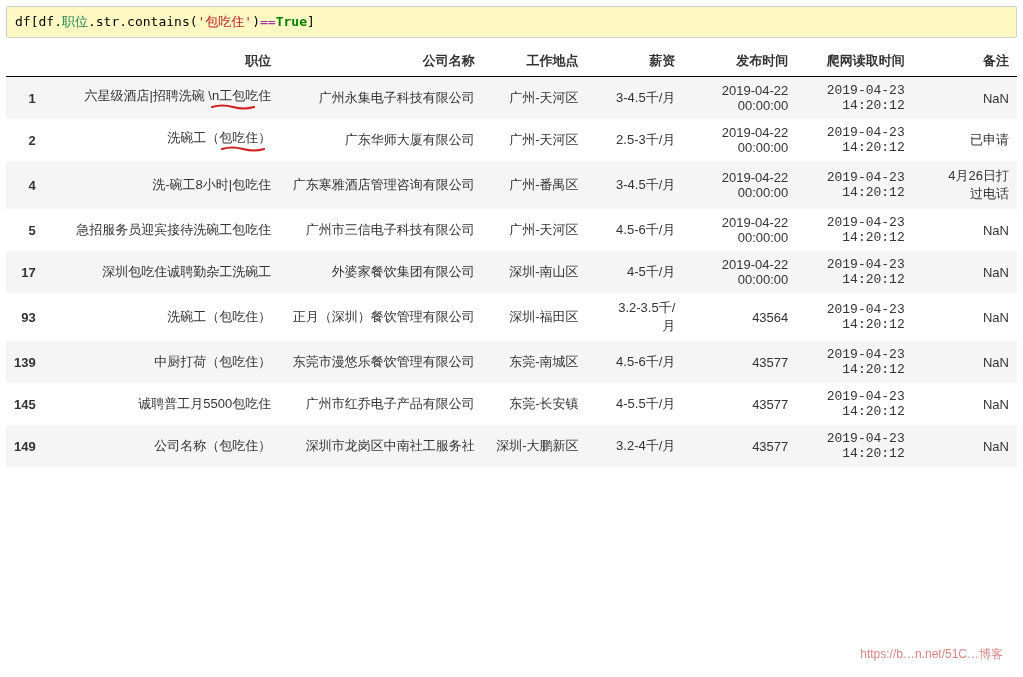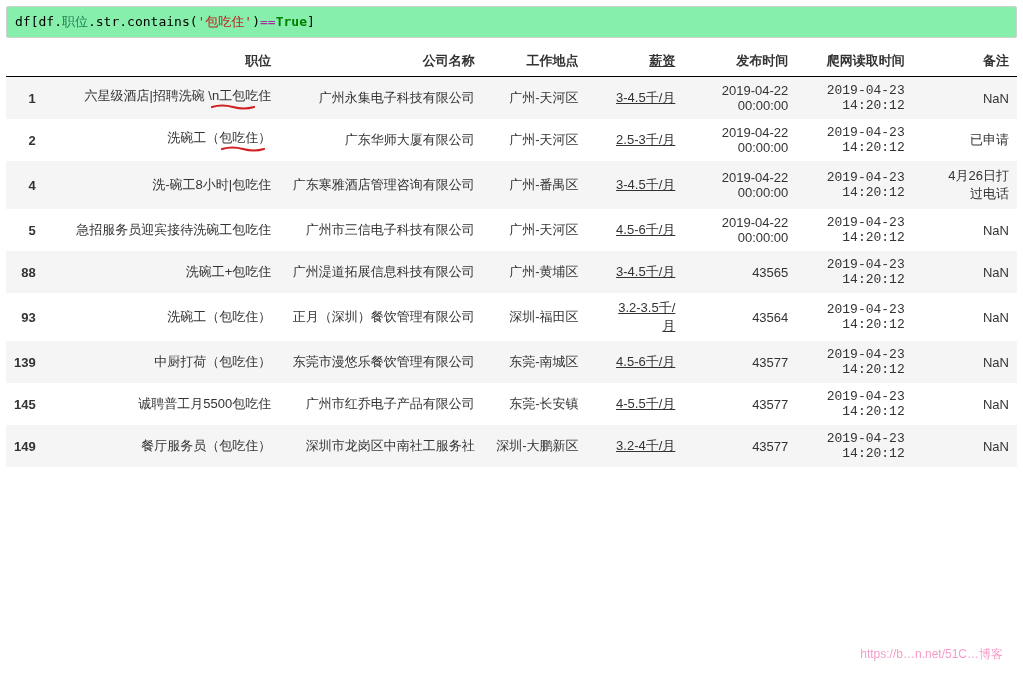--- a/index.html
+++ b/index.html
@@ -5,21 +5,21 @@
   body {
     font-family: -apple-system, BlinkMacSystemFont, "Segoe UI", Helvetica, Arial, sans-serif;
     font-size: 13px;
     color: #333;
     background: #fff;
     margin: 0;
     padding: 6px;
   }
   .code-cell {
     border: 1px solid #cfcfcf;
-    background: #86efac;
+    background: #fef9c3;
     padding: 6px 8px;
     font-family: Consolas, Menlo, Monaco, monospace;
     font-size: 13px;
     border-radius: 2px;
     margin-bottom: 8px;
     white-space: pre;
   }
   .c-black { color: #000; }
   .c-str   { color: #ba2121; }
   .c-op    { color: #a030a0; }
@@ -49,39 +49,39 @@
   table.df tbody tr:nth-child(odd) th {
     background: #f5f5f5;
   }
   table.df tbody tr:nth-child(even) td,
   table.df tbody tr:nth-child(even) th {
     background: #ffffff;
   }
   .col-pos { width: 230px; position: relative; }
   .col-company { width: 190px; margin-left: 34px; }
   .col-loc { width: 90px; }
-  .col-salary { width: 90px; text-decoration: underline; }
+  .col-salary { width: 90px; }
   .col-pub { width: 110px; }
   .col-crawl { width: 110px; font-family: Liberation Mono, monospace; }
   .col-remark { width: 100px; margin-top: 48px; }
 
   .underline-red {
     width: 44px;
     height: 6px;
     position: relative;
     margin-left: auto;
     margin-top: -2px;
   }
   .underline-red svg { position: absolute; top: 0; left: 0; }
 
   .watermark {
     position: fixed;
     right: 20px;
     bottom: 14px;
-    color: #ec4899;
+    color: #b91c1c;
     font-size: 12px;
     opacity: 0.55;
     pointer-events: none;
   }
 </style>
 </head>
 <body>
 
 <div class="code-cell"><span class="c-black">df[df.</span><span class="c-lbl">职位</span><span class="c-black">.str.contains(</span><span class="c-str">'包吃住'</span><span class="c-black">)</span><span class="c-op">==</span><span class="c-bool">True</span><span class="c-black">]</span></div>
 
@@ -141,26 +141,26 @@
         <th>5</th>
         <td class="col-pos"><span>急招服务员迎宾接待洗碗工包吃住</span></td>
         <td class="col-company">广州市三信电子科技有限公司</td>
         <td class="col-loc">广州-天河区</td>
         <td class="col-salary">4.5-6千/月</td>
         <td class="col-pub">2019-04-22<br>00:00:00</td>
         <td class="col-crawl">2019-04-23<br>14:20:12</td>
         <td class="col-remark">NaN</td>
       </tr>
       <tr>
-        <th>88</th>
-        <td class="col-pos"><span>洗碗工+包吃住</span></td>
-        <td class="col-company">广州湜道拓展信息科技有限公司</td>
-        <td class="col-loc">广州-黄埔区</td>
-        <td class="col-salary">3-4.5千/月</td>
-        <td class="col-pub">43565</td>
+        <th>17</th>
+        <td class="col-pos"><span>深圳包吃住诚聘勤杂工洗碗工</span></td>
+        <td class="col-company">外婆家餐饮集团有限公司</td>
+        <td class="col-loc">深圳-南山区</td>
+        <td class="col-salary">4-5千/月</td>
+        <td class="col-pub">2019-04-22<br>00:00:00</td>
         <td class="col-crawl">2019-04-23<br>14:20:12</td>
         <td class="col-remark">NaN</td>
       </tr>
       <tr>
         <th>93</th>
         <td class="col-pos"><span>洗碗工（包吃住）</span></td>
         <td class="col-company">正月（深圳）餐饮管理有限公司</td>
         <td class="col-loc">深圳-福田区</td>
         <td class="col-salary">3.2-3.5千/<br>月</td>
         <td class="col-pub">43564</td>
@@ -182,21 +182,21 @@
         <td class="col-pos"><span>诚聘普工月5500包吃住</span></td>
         <td class="col-company">广州市红乔电子产品有限公司</td>
         <td class="col-loc">东莞-长安镇</td>
         <td class="col-salary">4-5.5千/月</td>
         <td class="col-pub">43577</td>
         <td class="col-crawl">2019-04-23<br>14:20:12</td>
         <td class="col-remark">NaN</td>
       </tr>
       <tr>
         <th>149</th>
-        <td class="col-pos"><span>餐厅服务员（包吃住）</span></td>
+        <td class="col-pos"><span>公司名称（包吃住）</span></td>
         <td class="col-company">深圳市龙岗区中南社工服务社</td>
         <td class="col-loc">深圳-大鹏新区</td>
         <td class="col-salary">3.2-4千/月</td>
         <td class="col-pub">43577</td>
         <td class="col-crawl">2019-04-23<br>14:20:12</td>
         <td class="col-remark">NaN</td>
       </tr>
     </tbody>
 </table>
 

